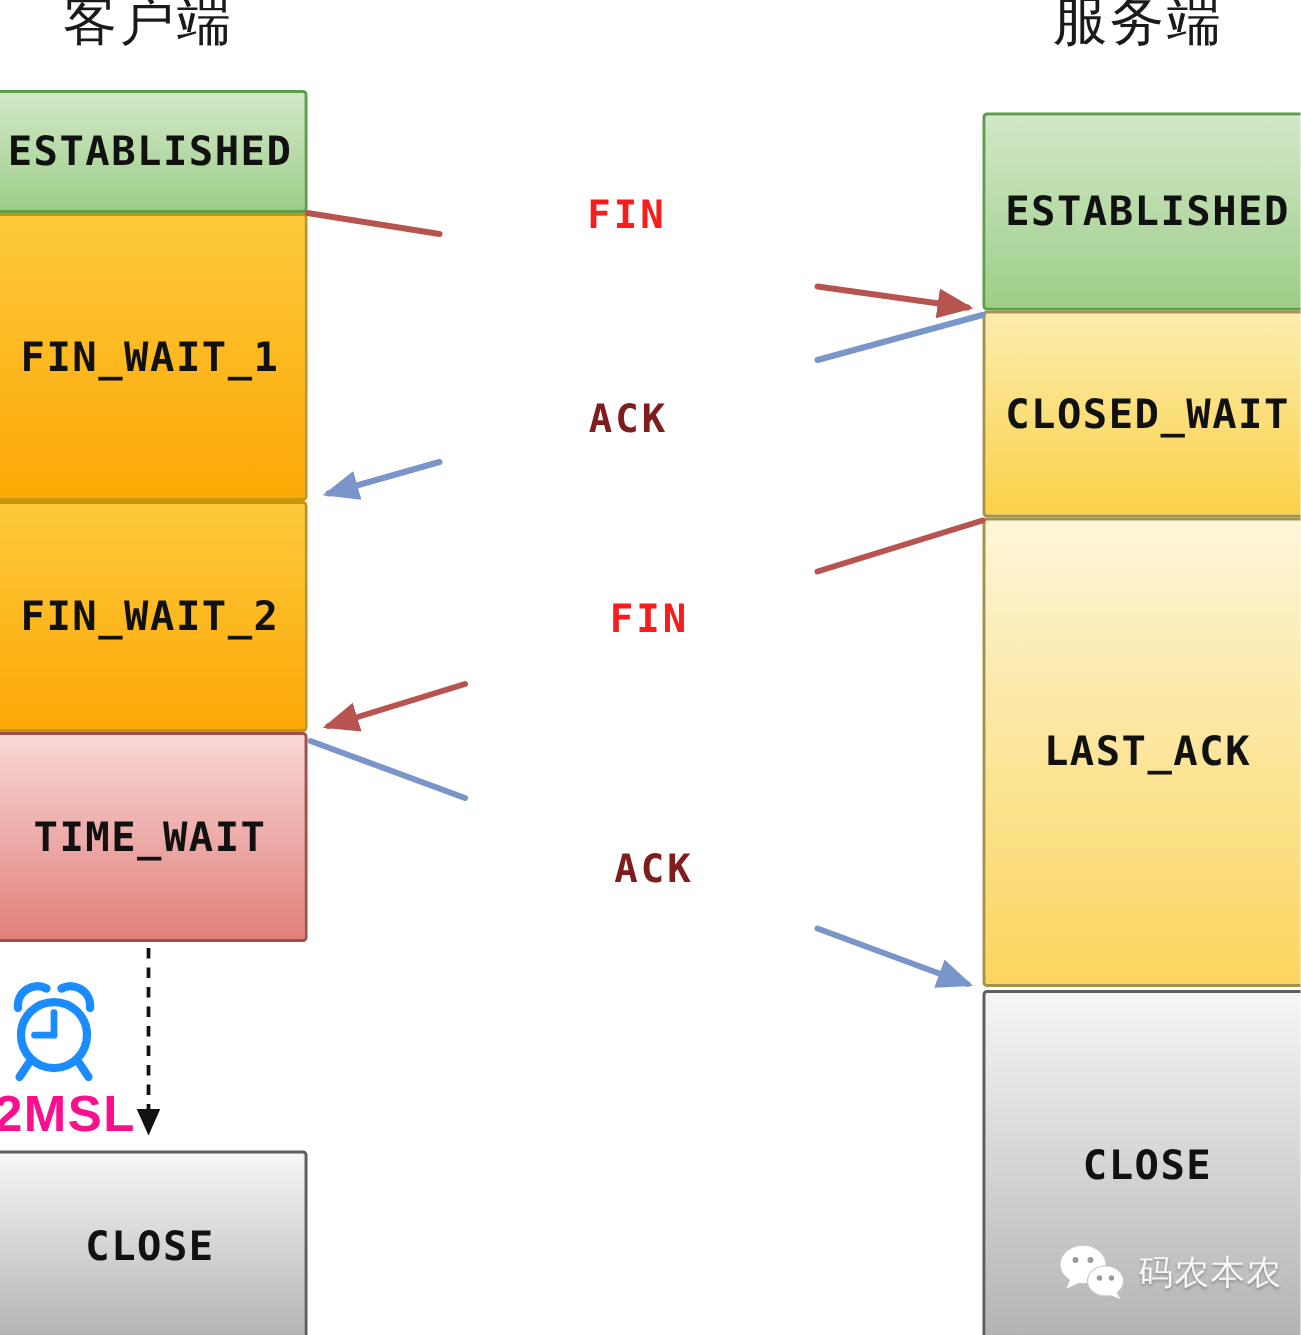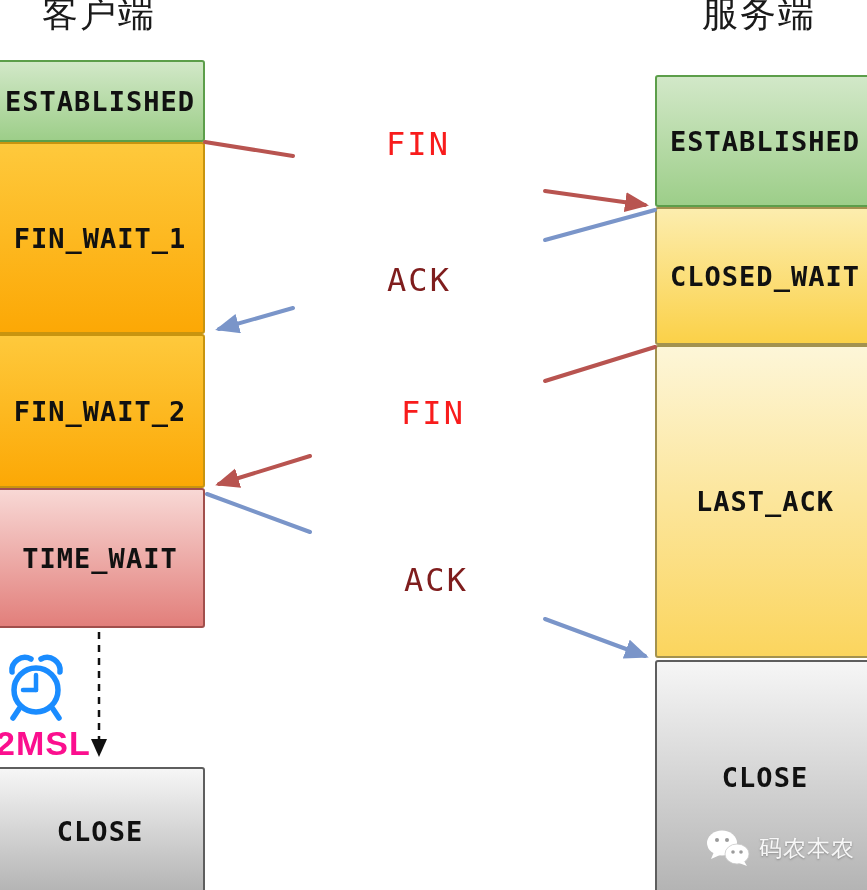--- a/index.html
+++ b/index.html
@@ -22,21 +22,21 @@
   .server-box { left:655px; width:220px; }
   .box-green  { background:linear-gradient(#d2e8c8,#9dce89); border:2.5px solid #5c9e4a; }
   .box-orange { background:linear-gradient(#fec93c,#fca805); border:2.5px solid #c8940f; }
   .box-pink   { background:linear-gradient(#f8d8d5,#e27f7b); border:2.5px solid #a14f4c; }
   .box-yellow { background:linear-gradient(#fcedae,#fbd148); border:2.5px solid #a3924f; }
   .box-yellow-light { background:linear-gradient(#fdf6d8,#fbd55e); border:2.5px solid #a3924f; }
   .box-gray   { background:linear-gradient(#f6f6f6,#b3b3b3); border:2.5px solid #5e5e5e; }
 
   .msg-label {
     position:absolute; transform:translate(-50%,-50%);
-    font-family:"DejaVu Sans Mono", monospace; font-weight:400; font-size:32px;
+    font-family:"DejaVu Sans Mono", monospace; font-weight:700; font-size:26px;
     letter-spacing:2px; background:#ffffff; padding:0 6px; white-space:nowrap;
   }
   .msg-red  { color:#f81c1c; }
   .msg-blue { color:#7f1d1d; }
 
   .msl-label {
     position:absolute; left:-4px; top:724px; font-family:"Liberation Sans", sans-serif;
     font-weight:700; font-size:34px; color:#fb0f8e; letter-spacing:1px;
   }
   svg.overlay { position:absolute; left:0; top:0; pointer-events:none; }

